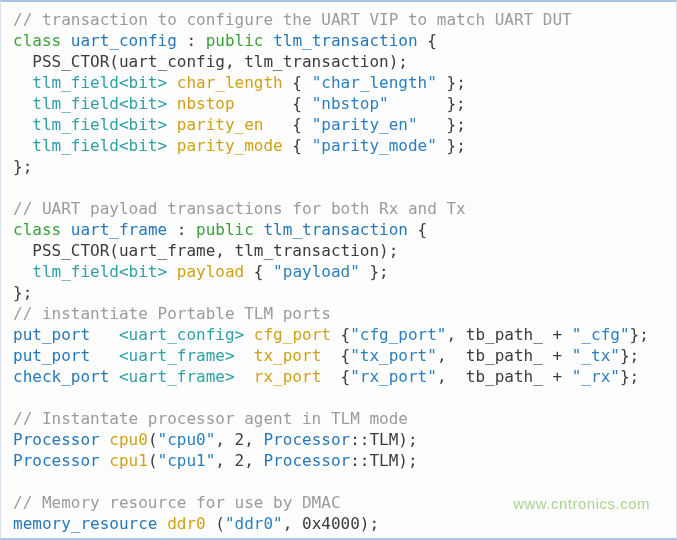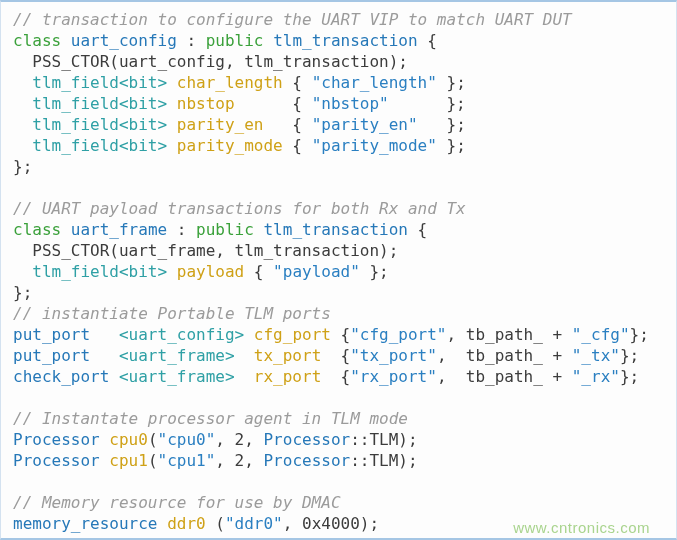--- a/index.html
+++ b/index.html
@@ -19,29 +19,29 @@
     border-bottom:2px solid var(--border);
     border-left:1px solid var(--edge);
     border-right:1px solid var(--edge);
     overflow:hidden;
   }
   pre.code{
     margin:0;padding:7px 0 0 12px;
     font-size:16px;line-height:21px;
   }
   .line{white-space:pre;min-height:21px;}
-  .cm{color:var(--comment);font-style:italic;}
+  .cm{color:var(--comment);}
   .kw{color:var(--keyword);text-align:center;}
   .bl{color:var(--blue);}
   .te{color:var(--teal);}
   .yw{color:var(--yellow);}
   .st{color:var(--string);}
   .pl{color:var(--plain);}
   .watermark{
-    position:absolute;right:26px;bottom:2px;
+    position:absolute;right:26px;bottom:26px;
     font-family:"Liberation Sans",sans-serif;
     font-size:15px;letter-spacing:0.5px;
     color:var(--watermark);
   }
 </style>
 </head>
 <body>
 
 <div class="code-window">
   <pre class="code"><div class="line"><span class="cm">// transaction to configure the UART VIP to match UART DUT</span></div><div class="line"><span class="kw">class</span><span class="pl"> </span><span class="bl">uart_config</span><span class="pl"> : </span><span class="kw">public</span><span class="pl"> </span><span class="bl">tlm_transaction</span><span class="pl"> {</span></div><div class="line"><span class="pl">  PSS_CTOR(uart_config, tlm_transaction);</span></div><div class="line"><span class="pl">  </span><span class="te">tlm_field&lt;bit&gt;</span><span class="pl"> </span><span class="yw">char_length</span><span class="pl"> { </span><span class="st">"char_length"</span><span class="pl"> };</span></div><div class="line"><span class="pl">  </span><span class="te">tlm_field&lt;bit&gt;</span><span class="pl"> </span><span class="yw">nbstop</span><span class="pl">      { </span><span class="st">"nbstop"</span><span class="pl">      };</span></div><div class="line"><span class="pl">  </span><span class="te">tlm_field&lt;bit&gt;</span><span class="pl"> </span><span class="yw">parity_en</span><span class="pl">   { </span><span class="st">"parity_en"</span><span class="pl">   };</span></div><div class="line"><span class="pl">  </span><span class="te">tlm_field&lt;bit&gt;</span><span class="pl"> </span><span class="yw">parity_mode</span><span class="pl"> { </span><span class="st">"parity_mode"</span><span class="pl"> };</span></div><div class="line"><span class="pl">};</span></div><div class="line"></div><div class="line"><span class="cm">// UART payload transactions for both Rx and Tx</span></div><div class="line"><span class="kw">class</span><span class="pl"> </span><span class="bl">uart_frame</span><span class="pl"> : </span><span class="kw">public</span><span class="pl"> </span><span class="bl">tlm_transaction</span><span class="pl"> {</span></div><div class="line"><span class="pl">  PSS_CTOR(uart_frame, tlm_transaction);</span></div><div class="line"><span class="pl">  </span><span class="te">tlm_field&lt;bit&gt;</span><span class="pl"> </span><span class="yw">payload</span><span class="pl"> { </span><span class="st">"payload"</span><span class="pl"> };</span></div><div class="line"><span class="pl">};</span></div><div class="line"><span class="cm">// instantiate Portable TLM ports</span></div><div class="line"><span class="bl">put_port</span><span class="pl">   </span><span class="te">&lt;uart_config&gt;</span><span class="pl"> </span><span class="yw">cfg_port</span><span class="pl"> {</span><span class="st">"cfg_port"</span><span class="pl">, tb_path_ + </span><span class="st">"_cfg"</span><span class="pl">};</span></div><div class="line"><span class="bl">put_port</span><span class="pl">   </span><span class="te">&lt;uart_frame&gt;</span><span class="pl">  </span><span class="yw">tx_port</span><span class="pl">  {</span><span class="st">"tx_port"</span><span class="pl">,  tb_path_ + </span><span class="st">"_tx"</span><span class="pl">};</span></div><div class="line"><span class="bl">check_port</span><span class="pl"> </span><span class="te">&lt;uart_frame&gt;</span><span class="pl">  </span><span class="yw">rx_port</span><span class="pl">  {</span><span class="st">"rx_port"</span><span class="pl">,  tb_path_ + </span><span class="st">"_rx"</span><span class="pl">};</span></div><div class="line"></div><div class="line"><span class="cm">// Instantate processor agent in TLM mode</span></div><div class="line"><span class="bl">Processor</span><span class="pl"> </span><span class="yw">cpu0</span><span class="pl">(</span><span class="st">"cpu0"</span><span class="pl">, 2, </span><span class="bl">Processor</span><span class="pl">::TLM);</span></div><div class="line"><span class="bl">Processor</span><span class="pl"> </span><span class="yw">cpu1</span><span class="pl">(</span><span class="st">"cpu1"</span><span class="pl">, 2, </span><span class="bl">Processor</span><span class="pl">::TLM);</span></div><div class="line"></div><div class="line"><span class="cm">// Memory resource for use by DMAC</span></div><div class="line"><span class="bl">memory_resource</span><span class="pl"> </span><span class="yw">ddr0</span><span class="pl"> (</span><span class="st">"ddr0"</span><span class="pl">, 0x4000);</span></div></pre>

